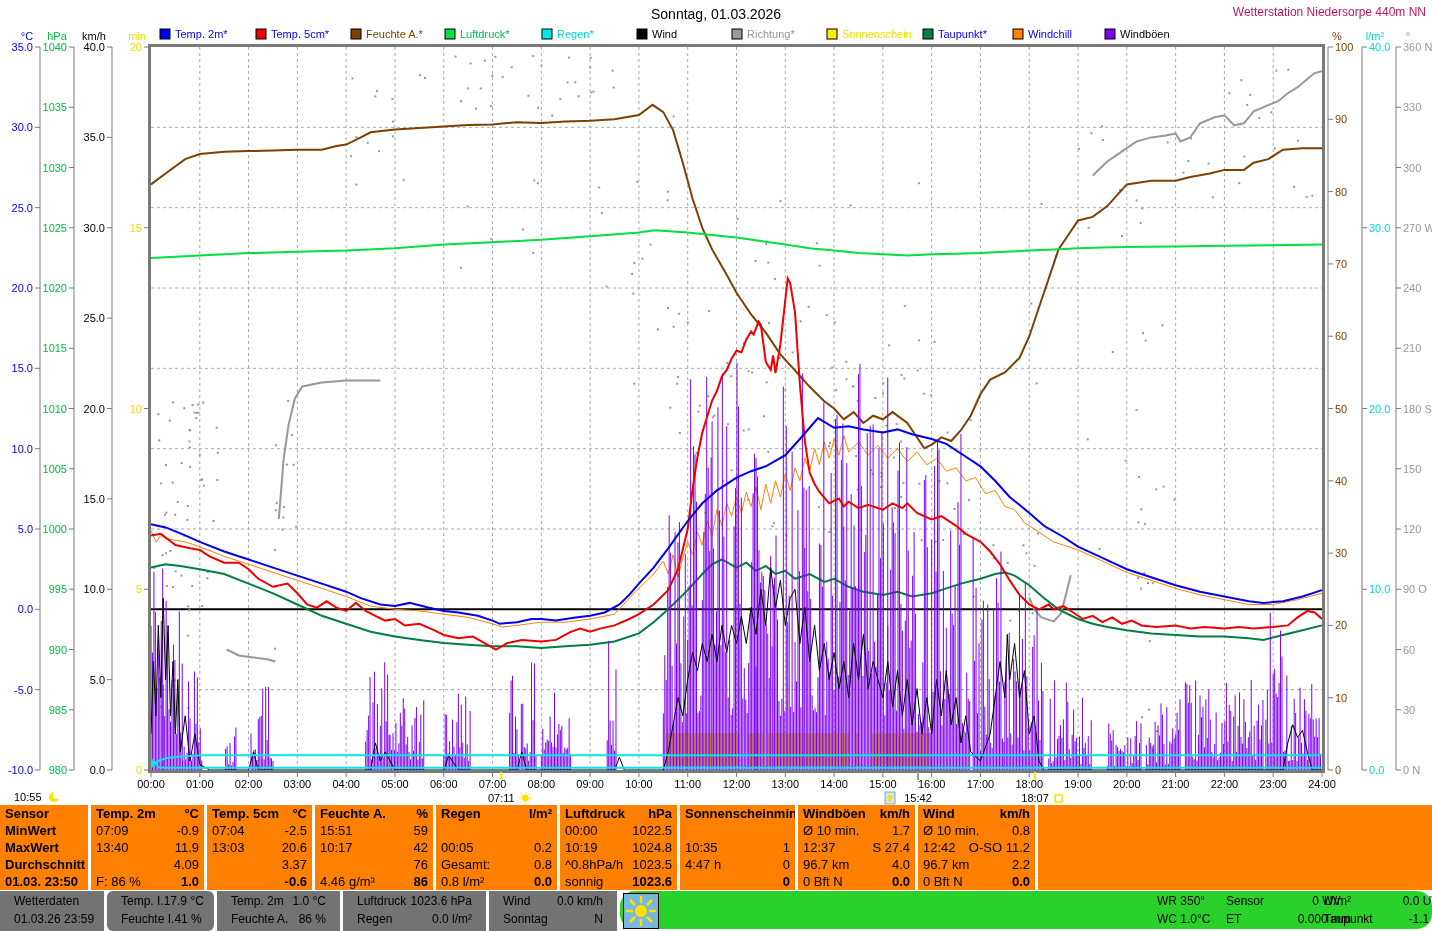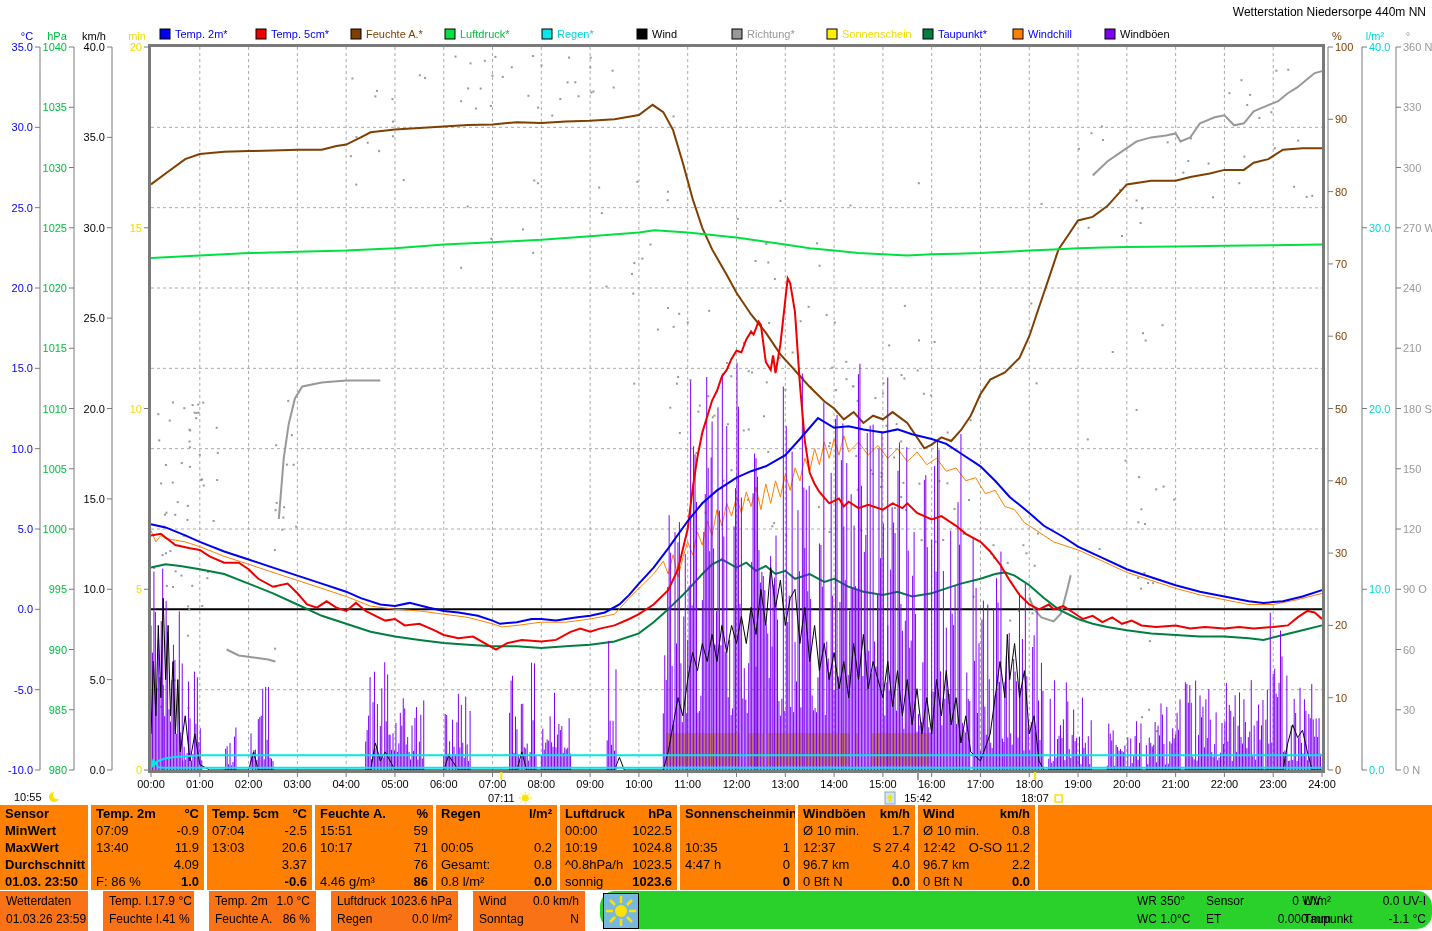--- a/index.html
+++ b/index.html
@@ -1,40 +1,41 @@
 <!DOCTYPE html>
 <html><head>
 <meta charset="utf-8">
 <style>
   html,body{margin:0;padding:0;background:#ffffff;}
   body{width:1432px;height:931px;position:relative;font-family:"Liberation Sans",sans-serif;overflow:hidden;}
   .titlebar{position:absolute;top:0;left:0;width:1432px;height:26px;}
   .page-title{position:absolute;top:6px;left:0;width:100%;text-align:center;font-size:14px;color:#000;}
-  .station-name{position:absolute;top:5px;right:6px;font-size:12px;color:#000000;}
+  .station-name{position:absolute;top:5px;right:6px;font-size:12px;color:#be185d;}
   #chart{position:absolute;top:0;left:0;}
   svg text{font-family:"Liberation Sans",sans-serif;}
   .datatable{position:absolute;top:805px;left:0;width:1432px;height:85px;display:flex;background:#fff;}
   .tcol{background:#ff8000;height:85px;flex:0 0 auto;margin-right:3px;overflow:hidden;}
   .tfill{background:#ff8000;height:85px;flex:1 1 auto;}
   .trow{height:17px;line-height:17px;font-size:13px;display:flex;justify-content:space-between;padding:0 5px;white-space:nowrap;color:#000;}
   .trow .l{text-align:left;}
   .trow .r{text-align:right;margin-left:auto;}
   .b{font-weight:bold;}
   .statusbar{position:absolute;top:891px;left:0;width:1432px;height:38px;display:flex;background:#fff;}
-  .sgroup{background:#f97316;height:38px;flex:0 0 auto;margin-right:15px;padding:1px 0;}
+  .sgroup{background:#737373;height:38px;flex:0 0 auto;margin-right:3px;padding:1px 8px;}
   .sgroup .srow{height:18px;line-height:18px;font-size:12px;display:flex;justify-content:space-between;padding:0 6px;white-space:nowrap;color:#000;}
   .slast{position:relative;background:#2bd12b;height:38px;flex:1 1 auto;border-radius:15px;}
   .sabs{position:absolute;top:1px;height:36px;}
   .sabs .srow{height:18px;line-height:18px;font-size:12px;display:flex;justify-content:space-between;white-space:nowrap;color:#000;}
   .wicon{position:absolute;top:2px;left:3px;width:34px;height:34px;background:#79b7dc;border:1px solid #000;}
 </style>
 </head>
 <body>
 
 <div class="titlebar">
+  <div class="page-title">Sonntag, 01.03.2026</div>
   <div class="station-name">Wetterstation Niedersorpe 440m NN</div>
 </div>
 
 <svg id="chart" width="1432" height="805" viewBox="0 0 1432 805">
     <g>
       <rect x="160" y="29" width="10" height="10" fill="#0000ee" stroke="#000" stroke-width="1"></rect>
       <text x="175" y="38" font-size="11" fill="#0000ee">Temp. 2m*</text>
       <rect x="256" y="29" width="10" height="10" fill="#ee0000" stroke="#000" stroke-width="1"></rect>
       <text x="271" y="38" font-size="11" fill="#0000ee">Temp. 5cm*</text>
       <rect x="351" y="29" width="10" height="10" fill="#7f3f00" stroke="#000" stroke-width="1"></rect>
@@ -1330,21 +1331,21 @@
       <div class="trow">
         <div class="l b">Feuchte A.</div>
         <div class="r b">%</div>
       </div>
       <div class="trow">
         <div class="l">15:51</div>
         <div class="r">59</div>
       </div>
       <div class="trow">
         <div class="l">10:17</div>
-        <div class="r">71</div>
+        <div class="r">42</div>
       </div>
       <div class="trow">
         <div class="l"></div>
         <div class="r">76</div>
       </div>
       <div class="trow">
         <div class="l">4.46 g/m³</div>
         <div class="r b">86</div>
       </div>
     </div>
@@ -1465,21 +1466,21 @@
     <div class="sgroup" style="width: 88px;">
       <div class="srow">
         <div class="l">Wetterdaten</div>
         <div class="r"></div>
       </div>
       <div class="srow">
         <div class="l">01.03.26 23:59</div>
         <div class="r"></div>
       </div>
     </div>
-    <div class="sgroup" style="width: 91px;">
+    <div class="sgroup" style="width: 91px; border-radius: 6px;">
       <div class="srow">
         <div class="l">Temp. I.</div>
         <div class="r">17.9 °C</div>
       </div>
       <div class="srow">
         <div class="l">Feuchte I.</div>
         <div class="r">41 %</div>
       </div>
     </div>
     <div class="sgroup" style="width: 107px;">

